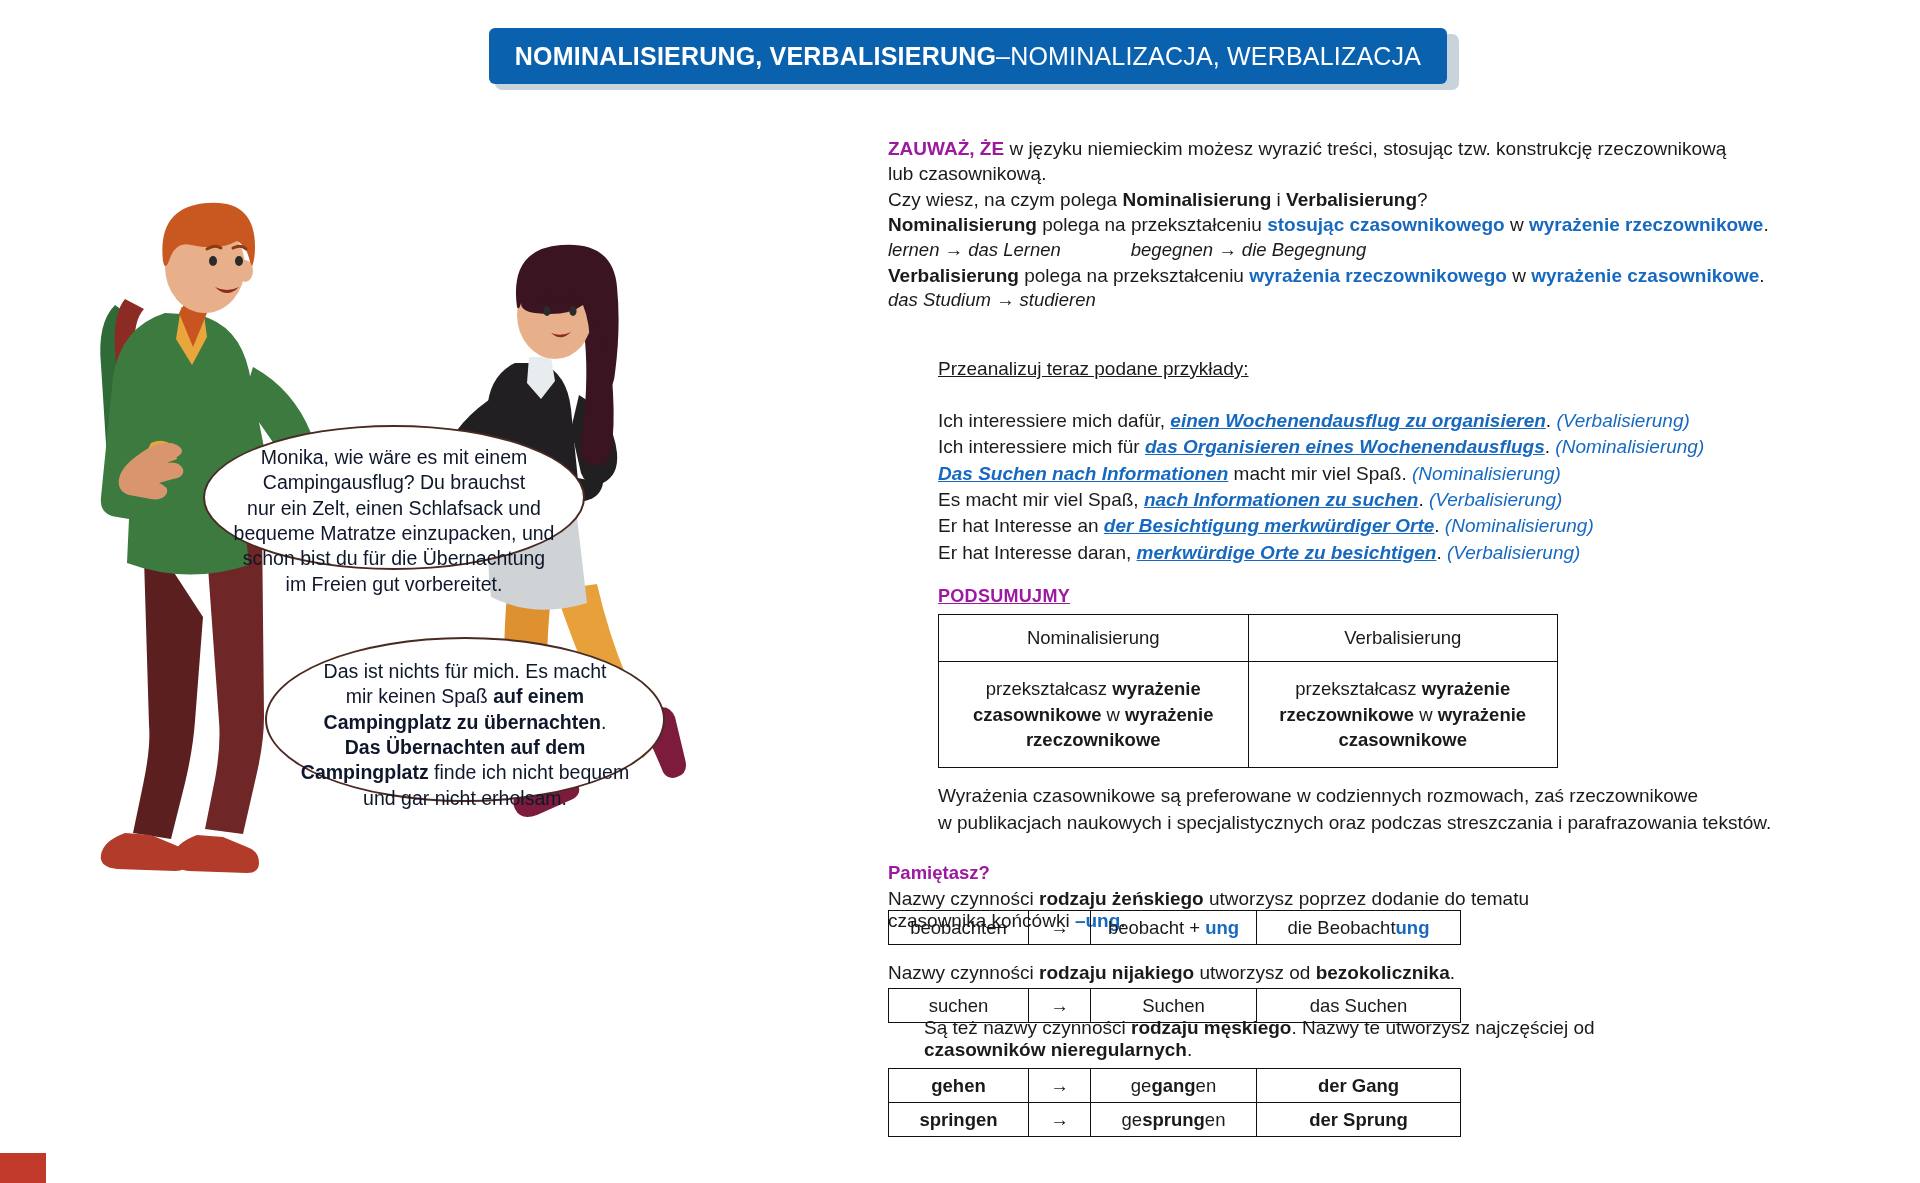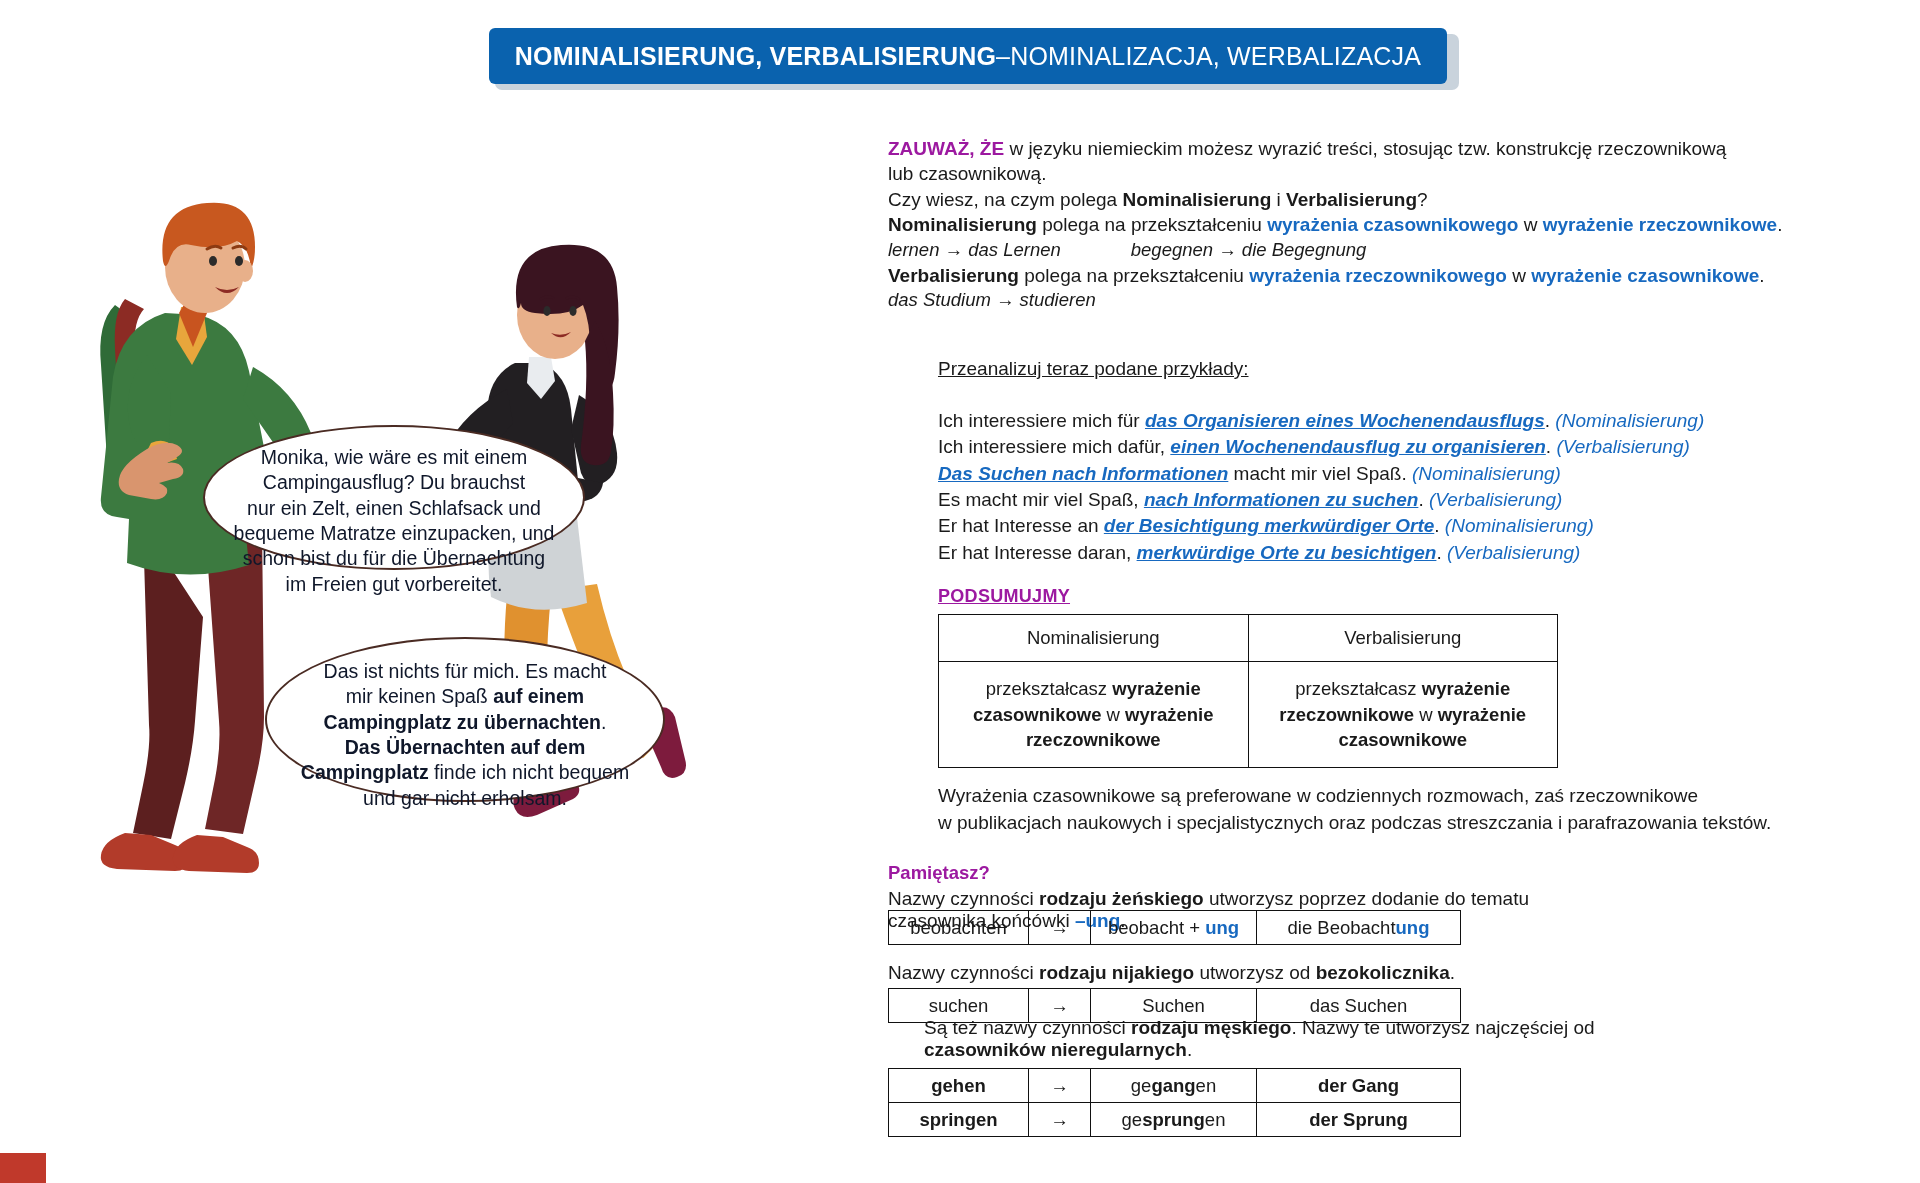--- a/index.html
+++ b/index.html
@@ -239,39 +239,39 @@
 
   <div class="right">
     <div class="rtext">
       <span class="magenta">ZAUWAŻ, ŻE</span><span> w języku niemieckim możesz wyrazić treści, stosując tzw. konstrukcję rzeczownikową</span>
     </div>
     <div class="rtext">lub czasownikową.</div>
     <div class="rtext">
       <span>Czy wiesz, na czym polega </span><b>Nominalisierung</b><span> i </span><b>Verbalisierung</b><span>?</span>
     </div>
     <div class="rtext">
-      <b>Nominalisierung</b><span> polega na przekształceniu </span><span class="blue">wyrażenia czasownikowego</span><span> w </span><span class="blue">wyrażenie rzeczownikowe</span><span>.</span>
+      <b>Nominalisierung</b><span> polega na przekształceniu </span><span class="blue">stosując czasownikowego</span><span> w </span><span class="blue">wyrażenie rzeczownikowe</span><span>.</span>
     </div>
     <div class="rtext ital">
       <span>lernen → das Lernen</span><span class="gap"></span><span>begegnen → die Begegnung</span>
     </div>
     <div class="rtext">
       <b>Verbalisierung</b><span> polega na przekształceniu </span><span class="blue">wyrażenia rzeczownikowego</span><span> w </span><span class="blue">wyrażenie czasownikowe</span><span>.</span>
     </div>
     <div class="rtext ital">das Studium → studieren</div>
   </div>
 
   <div class="examples">
     <div class="ex-head">Przeanalizuj teraz podane przykłady:</div>
     <div class="ex-list">
       <div>
+        <span>Ich interessiere mich dafür, </span><span class="hl">einen Wochenendausflug zu organisieren</span><span>. </span><span class="tag">(Verbalisierung)</span>
+      </div>
+      <div>
         <span>Ich interessiere mich für </span><span class="hl">das Organisieren eines Wochenendausflugs</span><span>. </span><span class="tag">(Nominalisierung)</span>
-      </div>
-      <div>
-        <span>Ich interessiere mich dafür, </span><span class="hl">einen Wochenendausflug zu organisieren</span><span>. </span><span class="tag">(Verbalisierung)</span>
       </div>
       <div>
         <span></span><span class="hl">Das Suchen nach Informationen</span><span> macht mir viel Spaß. </span><span class="tag">(Nominalisierung)</span>
       </div>
       <div>
         <span>Es macht mir viel Spaß, </span><span class="hl">nach Informationen zu suchen</span><span>. </span><span class="tag">(Verbalisierung)</span>
       </div>
       <div>
         <span>Er hat Interesse an </span><span class="hl">der Besichtigung merkwürdiger Orte</span><span>. </span><span class="tag">(Nominalisierung)</span>
       </div>

